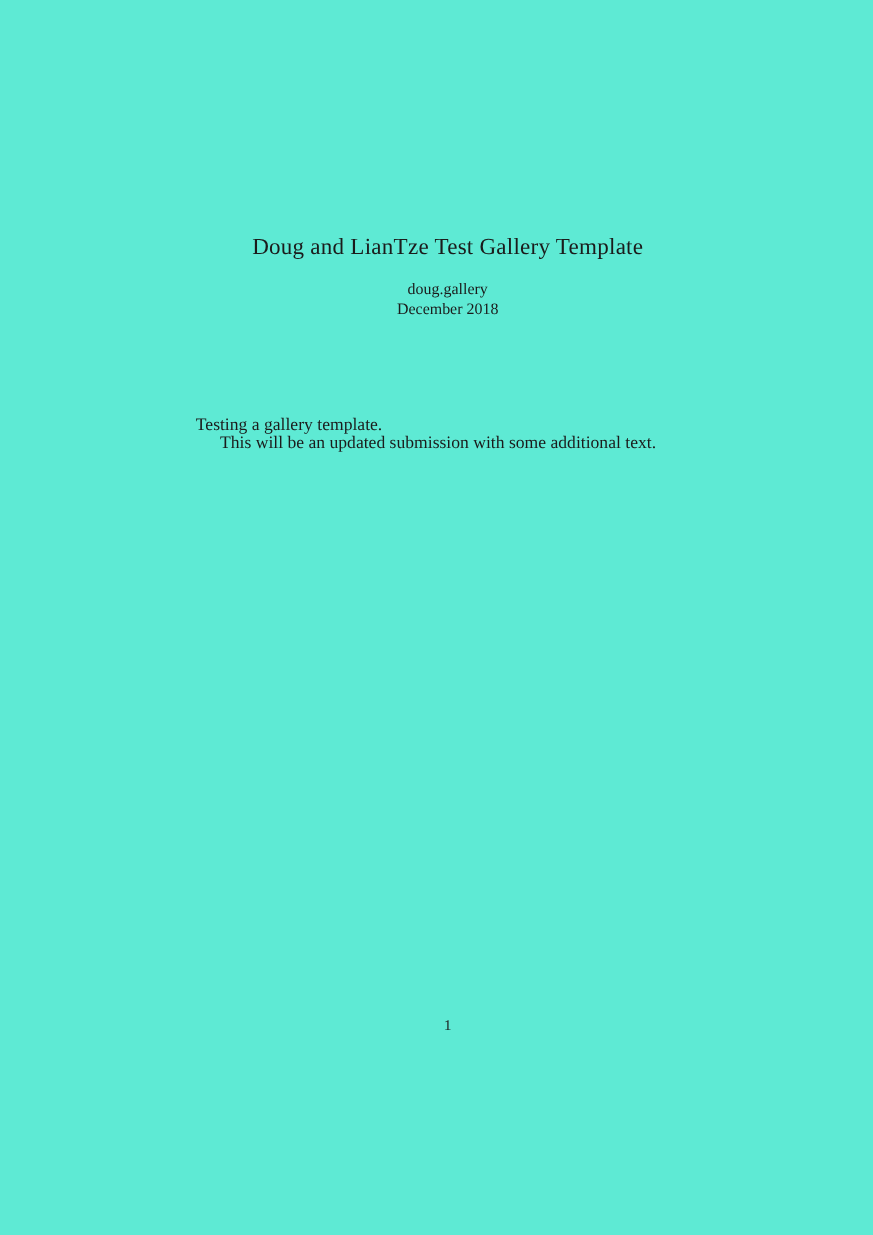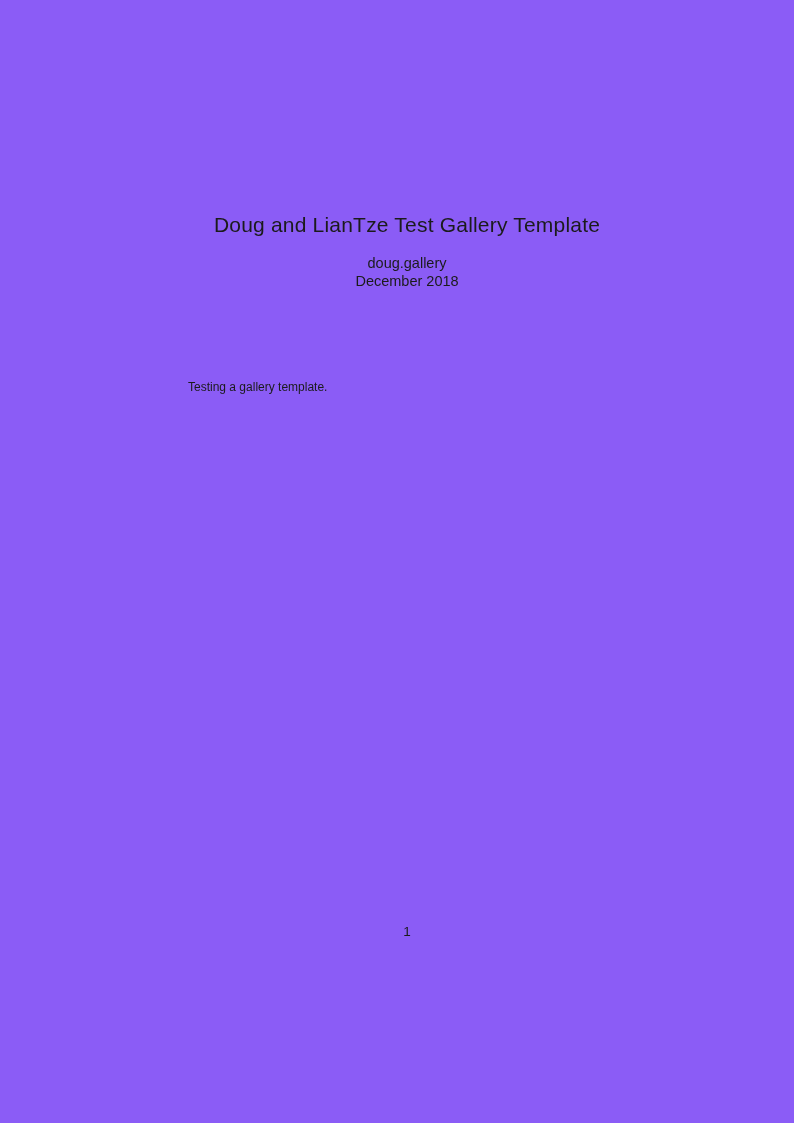--- a/index.html
+++ b/index.html
@@ -4,22 +4,22 @@
 <style>
   html, body {
     margin: 0;
     padding: 0;
     background: #ffffff;
   }
   .page {
     position: relative;
     width: 794px;
     height: 1123px;
-    background: #8b5cf6;
-    font-family: Liberation Sans, sans-serif;
+    background: #5eead4;
+    font-family: Liberation Serif, serif;
     color: #1b1b1b;
     overflow: hidden;
   }
   .title-block {
     position: absolute;
     top: 212px;
     left: 178px;
     width: 458px;
     text-align: center;
   }
@@ -48,23 +48,23 @@
     font-weight: 700;
     line-height: 1.15;
   }
   .section-number {
     display: inline-block;
     margin-right: 18px;
   }
   .body-text {
     position: absolute;
     top: 379px;
-    left: 188px;
+    left: 178px;
     width: 470px;
-    font-size: 12px;
+    font-size: 16px;
     line-height: 16px;
   }
   .body-text p {
     margin: 0;
   }
   .body-text p.indented {
     text-indent: 22px;
   }
   .page-footer {
     position: absolute;
@@ -82,17 +82,18 @@
 
   <div class="title-block">
     <h1 class="doc-title">Doug and LianTze Test Gallery Template</h1>
     <div class="doc-author">doug.gallery</div>
     <div class="doc-date">December 2018</div>
   </div>
 
 
   <div class="body-text">
     <p>Testing a gallery template.</p>
+    <p class="indented">This will be an updated submission with some additional text.</p>
   </div>
 
   <div class="page-footer">1</div>
 
 </div>
 
 </body></html>

